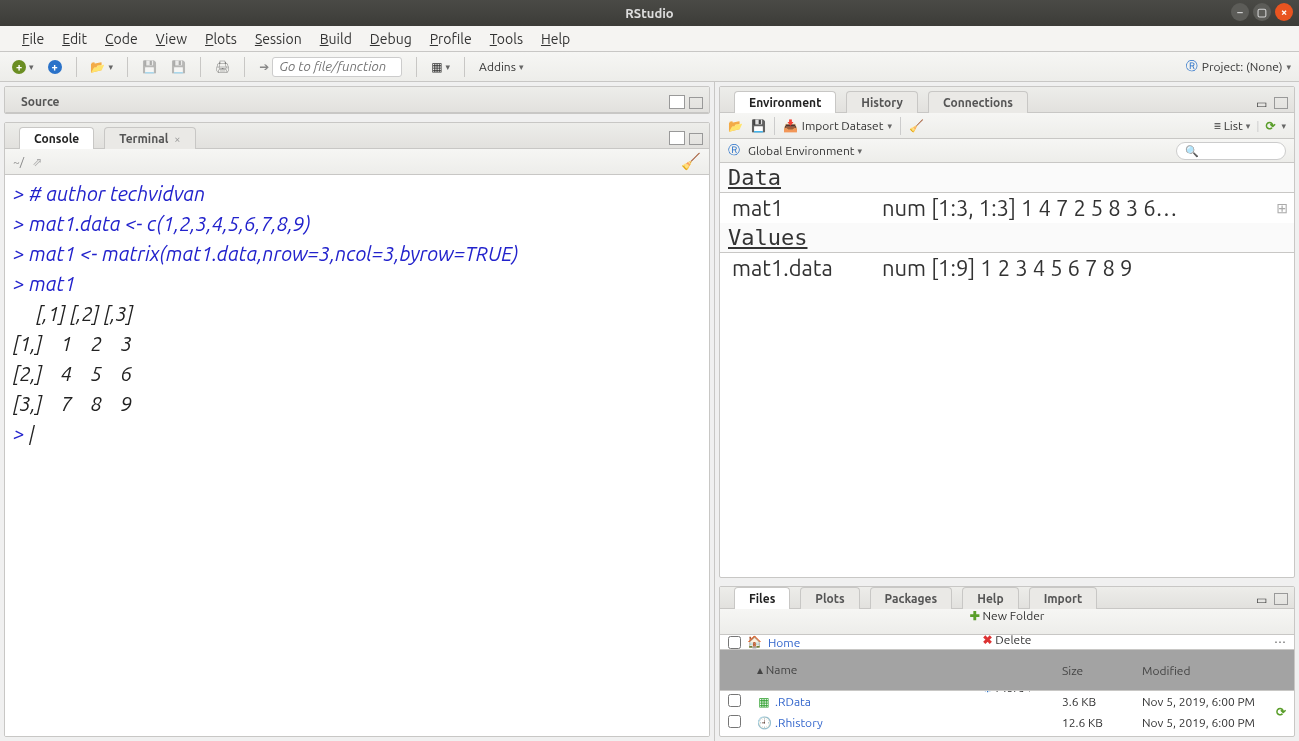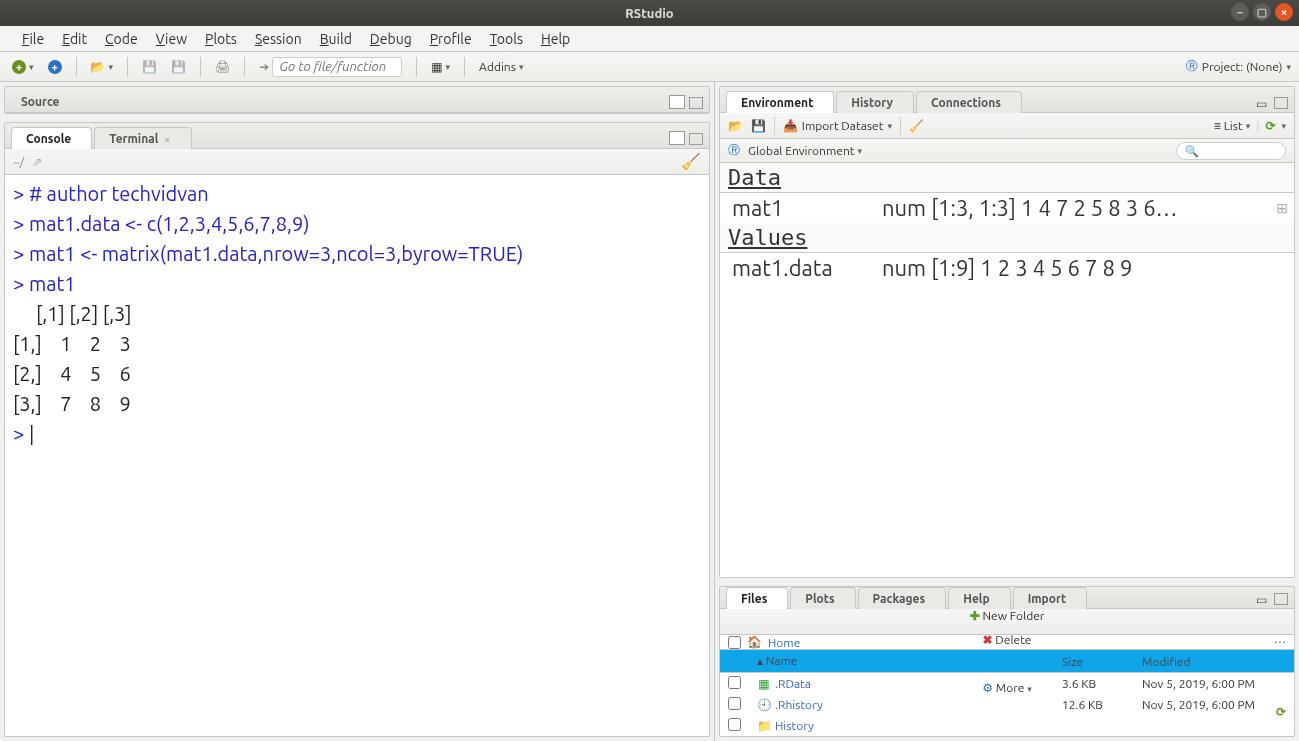--- a/index.html
+++ b/index.html
@@ -30,52 +30,52 @@
 
 .main { display: flex; height: calc(741px - 26px - 26px - 30px); }
 .left-col { width: 715px; display: flex; flex-direction: column; border-right: 1px solid #c8c7c5; }
 .right-col { flex: 1; display: flex; flex-direction: column; }
 
 
 .pane { background: #fff; border: 1px solid #c8c7c5; margin: 4px; border-radius: 2px; display: flex; flex-direction: column; overflow: hidden; }
 
 
 .tabstrip { height: 26px; background: linear-gradient(#ededea,#e2e1de); border-bottom: 1px solid #c8c7c5; display: flex; align-items: flex-end; padding: 0 6px; position: relative; }
-.tab { padding: 4px 20px 4px 14px; border: 1px solid #c8c7c5; border-bottom: none; border-radius: 4px 4px 0 0; margin-right: 2px; margin-bottom: -1px; background: #eae9e6; font-size: 12px; font-weight: bold; color: #555; cursor: default; display: flex; align-items: center; gap: 6px; }
+.tab { padding: 4px 14px 4px 14px; border: 1px solid #c8c7c5; border-bottom: none; border-radius: 4px 4px 0 0; margin-right: 2px; margin-bottom: -1px; background: #eae9e6; font-size: 12px; font-weight: bold; color: #555; cursor: default; display: flex; align-items: center; gap: 6px; margin-left: 8px; }
 .tab.active { background: #fff; color: #222; }
 .tab .close-x { font-size: 11px; color: #999; font-weight: normal; }
 .tabstrip .tab-right { margin-left: auto; display: flex; align-items: center; gap: 4px; padding-bottom: 3px; }
 .win-icon { display: inline-block; width: 14px; height: 12px; border: 1px solid #999; position: relative; }
 .win-icon.stack:before { content: ""; position: absolute; left: -3px; top: -3px; width: 14px; height: 12px; border: 1px solid #999; background: #fff; }
 
 
 .subbar { height: 26px; background: linear-gradient(#f6f6f4,#ededea); border-bottom: 1px solid #c8c7c5; display: flex; align-items: center; padding: 0 8px; gap: 8px; font-size: 12px; }
 .subbar .right { margin-left: auto; display: flex; align-items: center; gap: 6px; }
 .subbar input.search { border: 1px solid #ccc; border-radius: 10px; height: 18px; padding: 0 8px; width: 110px; font-size: 11px; }
 
 
-.console-body { flex: 1; padding: 4px 8px; font-family: "DejaVu Sans Mono", monospace; font-size: 20px; line-height: 1.5; white-space: pre; overflow: auto; background: #fff; }
+.console-body { flex: 1; padding: 4px 8px; font-family: "DejaVu Sans Mono", monospace; font-size: 20px; line-height: 1.5; white-space: pre; overflow: auto; background: #fff; font-style: italic; }
 .console-body .prompt { color: #2222cc; }
 .console-body .out { color: #222; }
 
 
 .env-section-hdr { font-family: "DejaVu Sans Mono", monospace; font-size: 22px; padding: 2px 8px; border-bottom: 1px solid #c8c7c5; background: #fafafa; text-decoration: underline; }
 .env-row { display: flex; padding: 2px 0 2px 12px; font-family: "DejaVu Sans Mono", monospace; font-size: 22px; border-bottom: 1px solid transparent; align-items: center; }
 .env-row .name { width: 150px; }
 .env-row .val { flex: 1; white-space: nowrap; overflow: hidden; text-overflow: ellipsis; }
 .env-row .grid-icon { margin-left: auto; margin-right: 6px; font-size: 14px; color: #aaa; }
 
 
 .files-toolbar { height: 26px; background: linear-gradient(#f6f6f4,#ededea); border-bottom: 1px solid #c8c7c5; display: flex; align-items: center; padding: 0 8px; gap: 10px; font-size: 12px; flex-direction: column; }
 .files-toolbar .right { margin-left: auto; }
 .files-breadcrumb { height: 22px; display: flex; align-items: center; padding: 0 8px; gap: 6px; border-bottom: 1px solid #c8c7c5; font-size: 12px; color: #3366cc; }
 .files-breadcrumb .home-icon { filter: none; }
 .files-breadcrumb .dots { margin-left: auto; color: #666; }
 .files-table { width: 100%; border-collapse: collapse; font-size: 12px; }
-.files-table th { text-align: left; padding: 4px 8px; background: #0ea5e9; border-bottom: 1px solid #c8c7c5; font-weight: normal; color: #444; }
+.files-table th { text-align: left; padding: 13px 8px; background: #a3a3a3; border-bottom: 1px solid #c8c7c5; font-weight: normal; color: #444; }
 .files-table td { padding: 3px 8px; }
 .files-table td.name a { color: #3366cc; text-decoration: none; }
 .files-table .ficon { display: inline-block; width: 14px; margin-right: 4px; text-align: center; }
 input[type=checkbox] { margin: 0; }
 
 
 .ic-green { color: #5a9e2a; font-weight: bold; }
 .ic-red { color: #d33; font-weight: bold; }
 .ic-blue { color: #2a72c9; }
 .ic-yellow { color: #d8a73a; }

